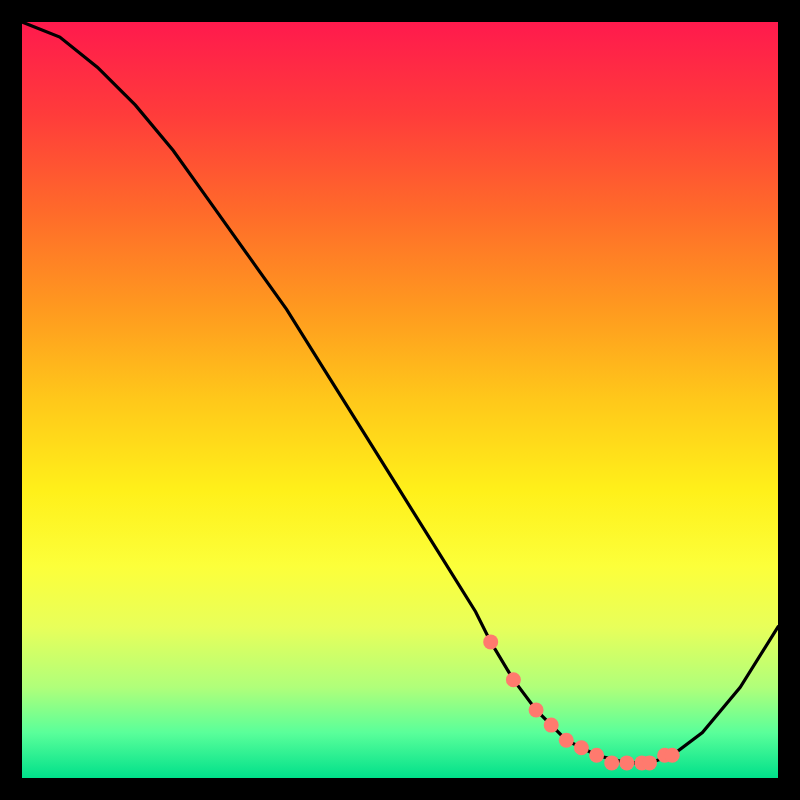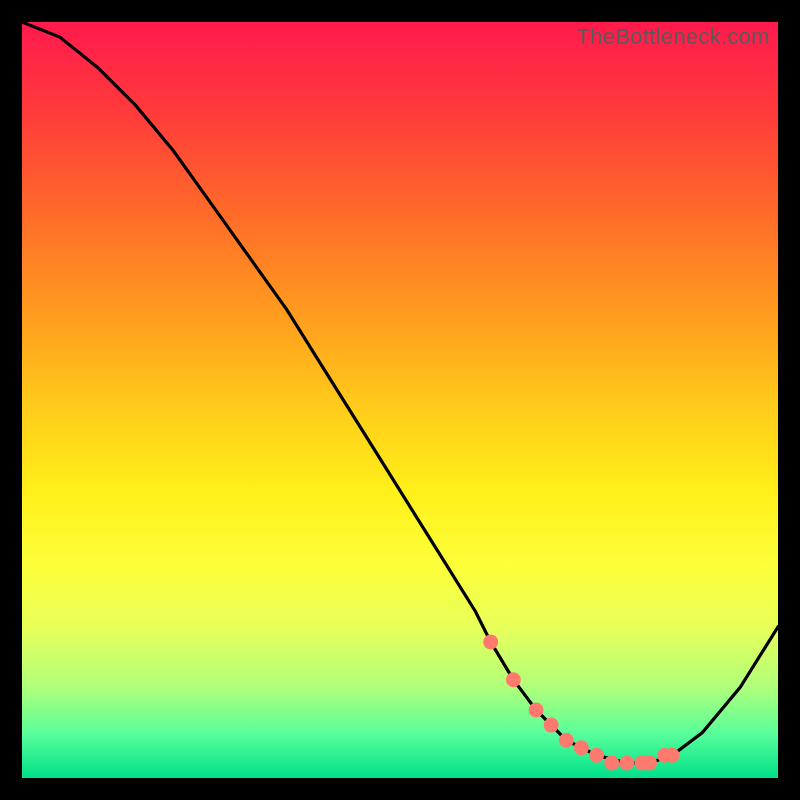--- a/index.html
+++ b/index.html
@@ -47,21 +47,20 @@
   .marker {
     fill: #ff7a6e;
     stroke: none;
   }
 </style>
 </head>
 <body>
 
 <div class="frame">
   <div class="plot">
-    <div class="watermark">TheBottleneck.com</div>
     <svg class="curve" viewBox="0 0 756 756" preserveAspectRatio="none">
       <path id="curve-path" fill="none" stroke="#000000" stroke-width="3.2" stroke-linecap="round" d="M0.0 0.0 L37.8 15.1 L75.6 45.4 L113.4 83.2 L151.2 128.5 L189.0 181.4 L226.8 234.4 L264.6 287.3 L302.4 347.8 L340.2 408.2 L378.0 468.7 L415.8 529.2 L453.6 589.7 L468.7 619.9 L491.4 657.7 L514.1 688.0 L544.3 718.2 L574.6 733.3 L604.8 740.9 L627.5 740.9 L650.2 733.3 L680.4 710.6 L718.2 665.3 L756.0 604.8"></path>
       <g id="markers">
           <circle cx="468.7" cy="619.9" r="7.5" class="marker"></circle>
           <circle cx="491.4" cy="657.7" r="7.5" class="marker"></circle>
           <circle cx="514.1" cy="688.0" r="7.5" class="marker"></circle>
           <circle cx="529.2" cy="703.1" r="7.5" class="marker"></circle>
           <circle cx="544.3" cy="718.2" r="7.5" class="marker"></circle>
           <circle cx="559.4" cy="725.8" r="7.5" class="marker"></circle>
           <circle cx="574.6" cy="733.3" r="7.5" class="marker"></circle>

